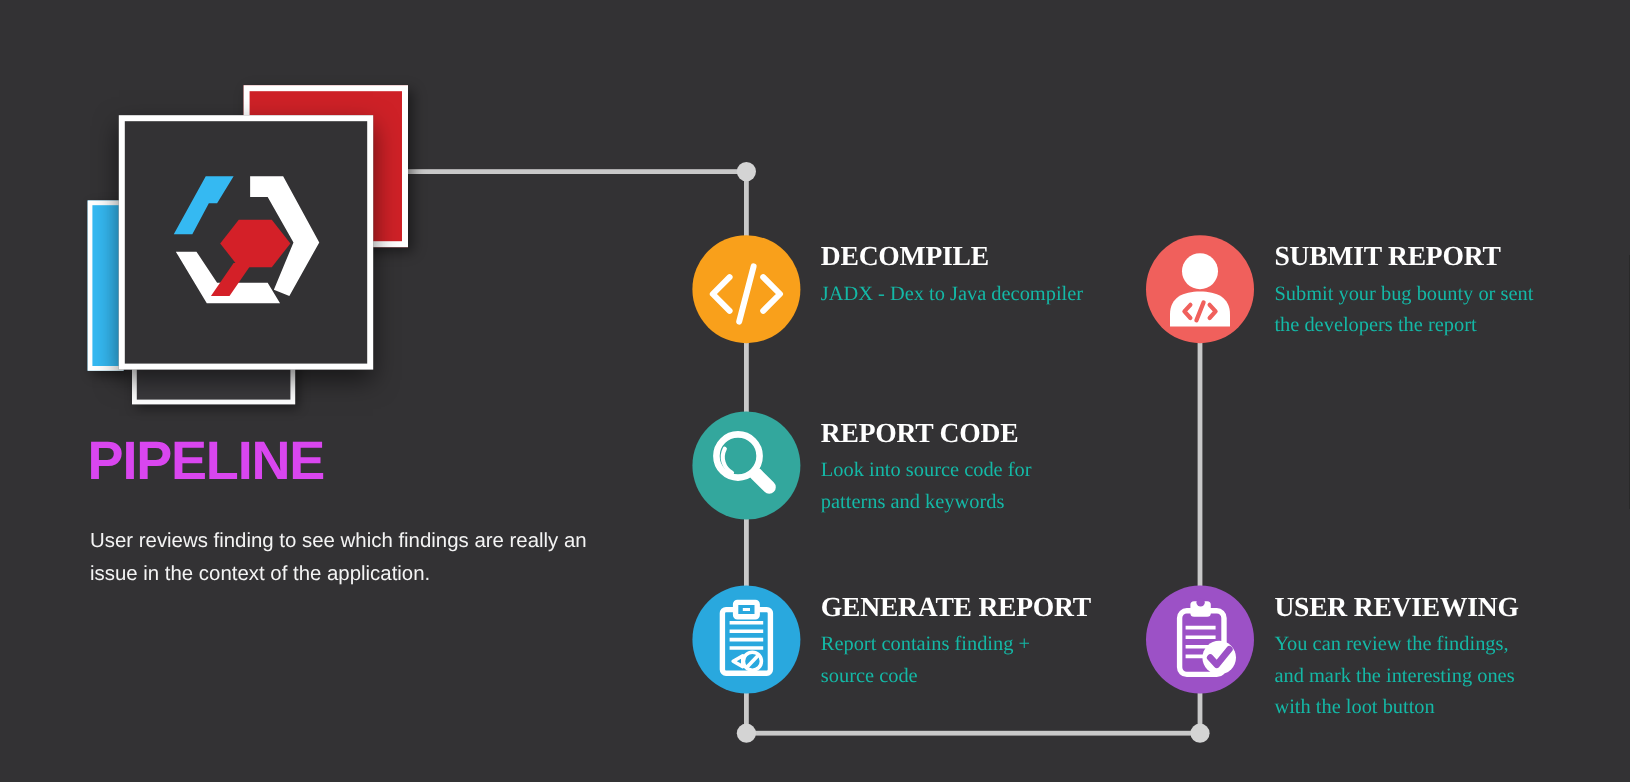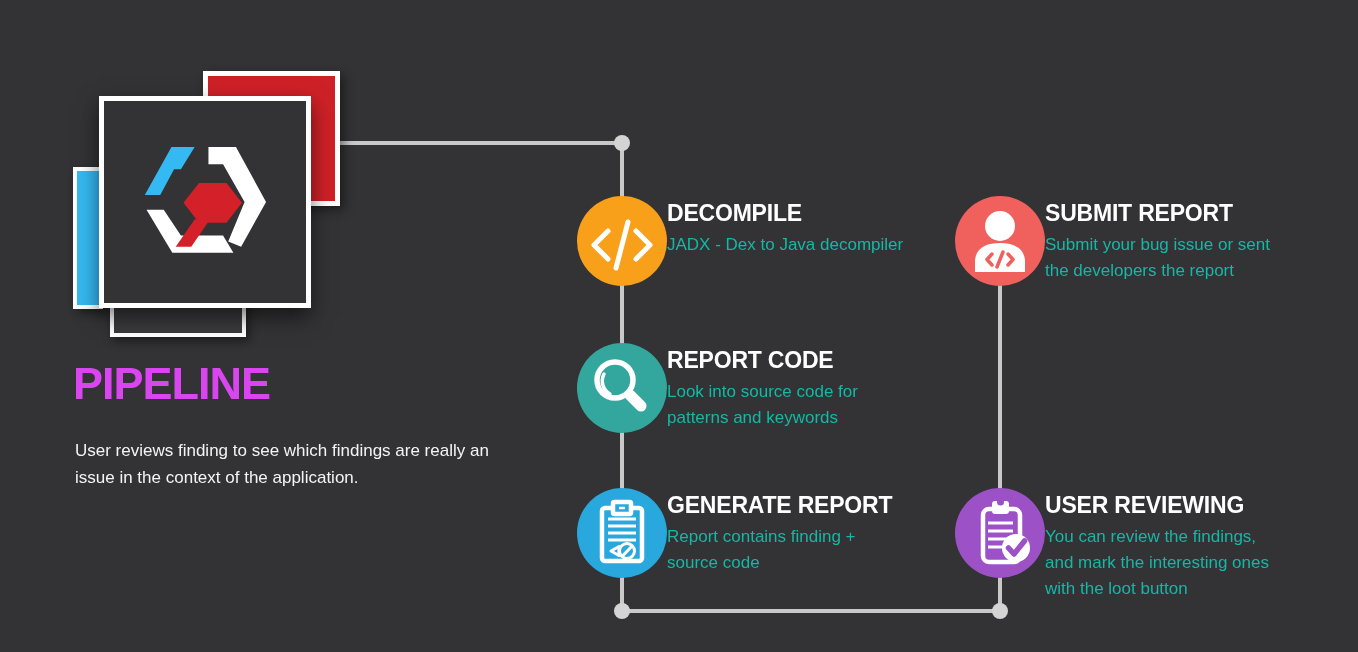--- a/index.html
+++ b/index.html
@@ -20,21 +20,21 @@
            display:flex;align-items:center;justify-content:center;box-shadow:0 9px 20px rgba(0,0,0,.55);}
   
   .pipeline-title{position:absolute;left:73px;top:358px;color:#d946ef;font-size:45px;font-weight:bold;letter-spacing:-1px;z-index:2;}
   .pipeline-desc{position:absolute;left:75px;top:437px;color:#F4F4F4;font-size:17px;line-height:27px;white-space:pre-line;z-index:2;}
   
   .row{position:absolute;display:flex;z-index:2;}
   .col-left{left:577px;}
   .col-right{left:955px;}
   .row-1{top:196px;} .row-2{top:343px;} .row-3{top:488px;}
   .badge{width:90px;height:90px;border-radius:50%;flex:none;display:flex;align-items:center;justify-content:center;}
-  .step-text{padding-top:4px;}
+  .step-text{margin-left:17px;padding-top:4px;font-family:Liberation Serif, serif;}
   .step-title{color:#fff;font-size:23px;font-weight:bold;letter-spacing:-0.2px;line-height:27px;margin:0 0 5px 0;}
   .step-desc{color:#14b8a6;font-size:17px;line-height:26px;white-space:pre-line;}
 </style>
 </head>
 <body>
 
 <div class="canvas">
 
   <div class="line" style="left:338px;top:141px;width:284px;height:4px;"></div>
   <div class="line" style="left:620px;top:143px;width:4px;height:468px;"></div>
@@ -125,21 +125,21 @@
         <path d="M20,76 L20,66 C20,52 31,47 45,47 C59,47 70,52 70,66 L70,76 Z" fill="#fff"></path>
         <g stroke="#F0605C" stroke-width="3.5" fill="none" stroke-linecap="round" stroke-linejoin="round">
           <polyline points="37,58 32,63.5 37,69"></polyline>
           <polyline points="53,58 58,63.5 53,69"></polyline>
           <line x1="48" y1="56" x2="42" y2="71"></line>
         </g>
       </svg>
     </div>
     <div class="step-text">
       <div class="step-title">SUBMIT REPORT</div>
-      <div class="step-desc">Submit your bug issue or sent
+      <div class="step-desc">Submit your bug bounty or sent
 the developers the report</div>
     </div>
   </div>
 
 
   <div class="row col-right row-3">
     <div class="badge" style="background-color: rgb(156, 81, 198);">
       <svg width="90" height="90" viewBox="0 0 90 90">
         <rect x="28" y="21" width="37" height="53" rx="6" fill="none" stroke="#fff" stroke-width="4.5"></rect>
         <rect x="37" y="13" width="17" height="13" rx="3" fill="#fff"></rect>

